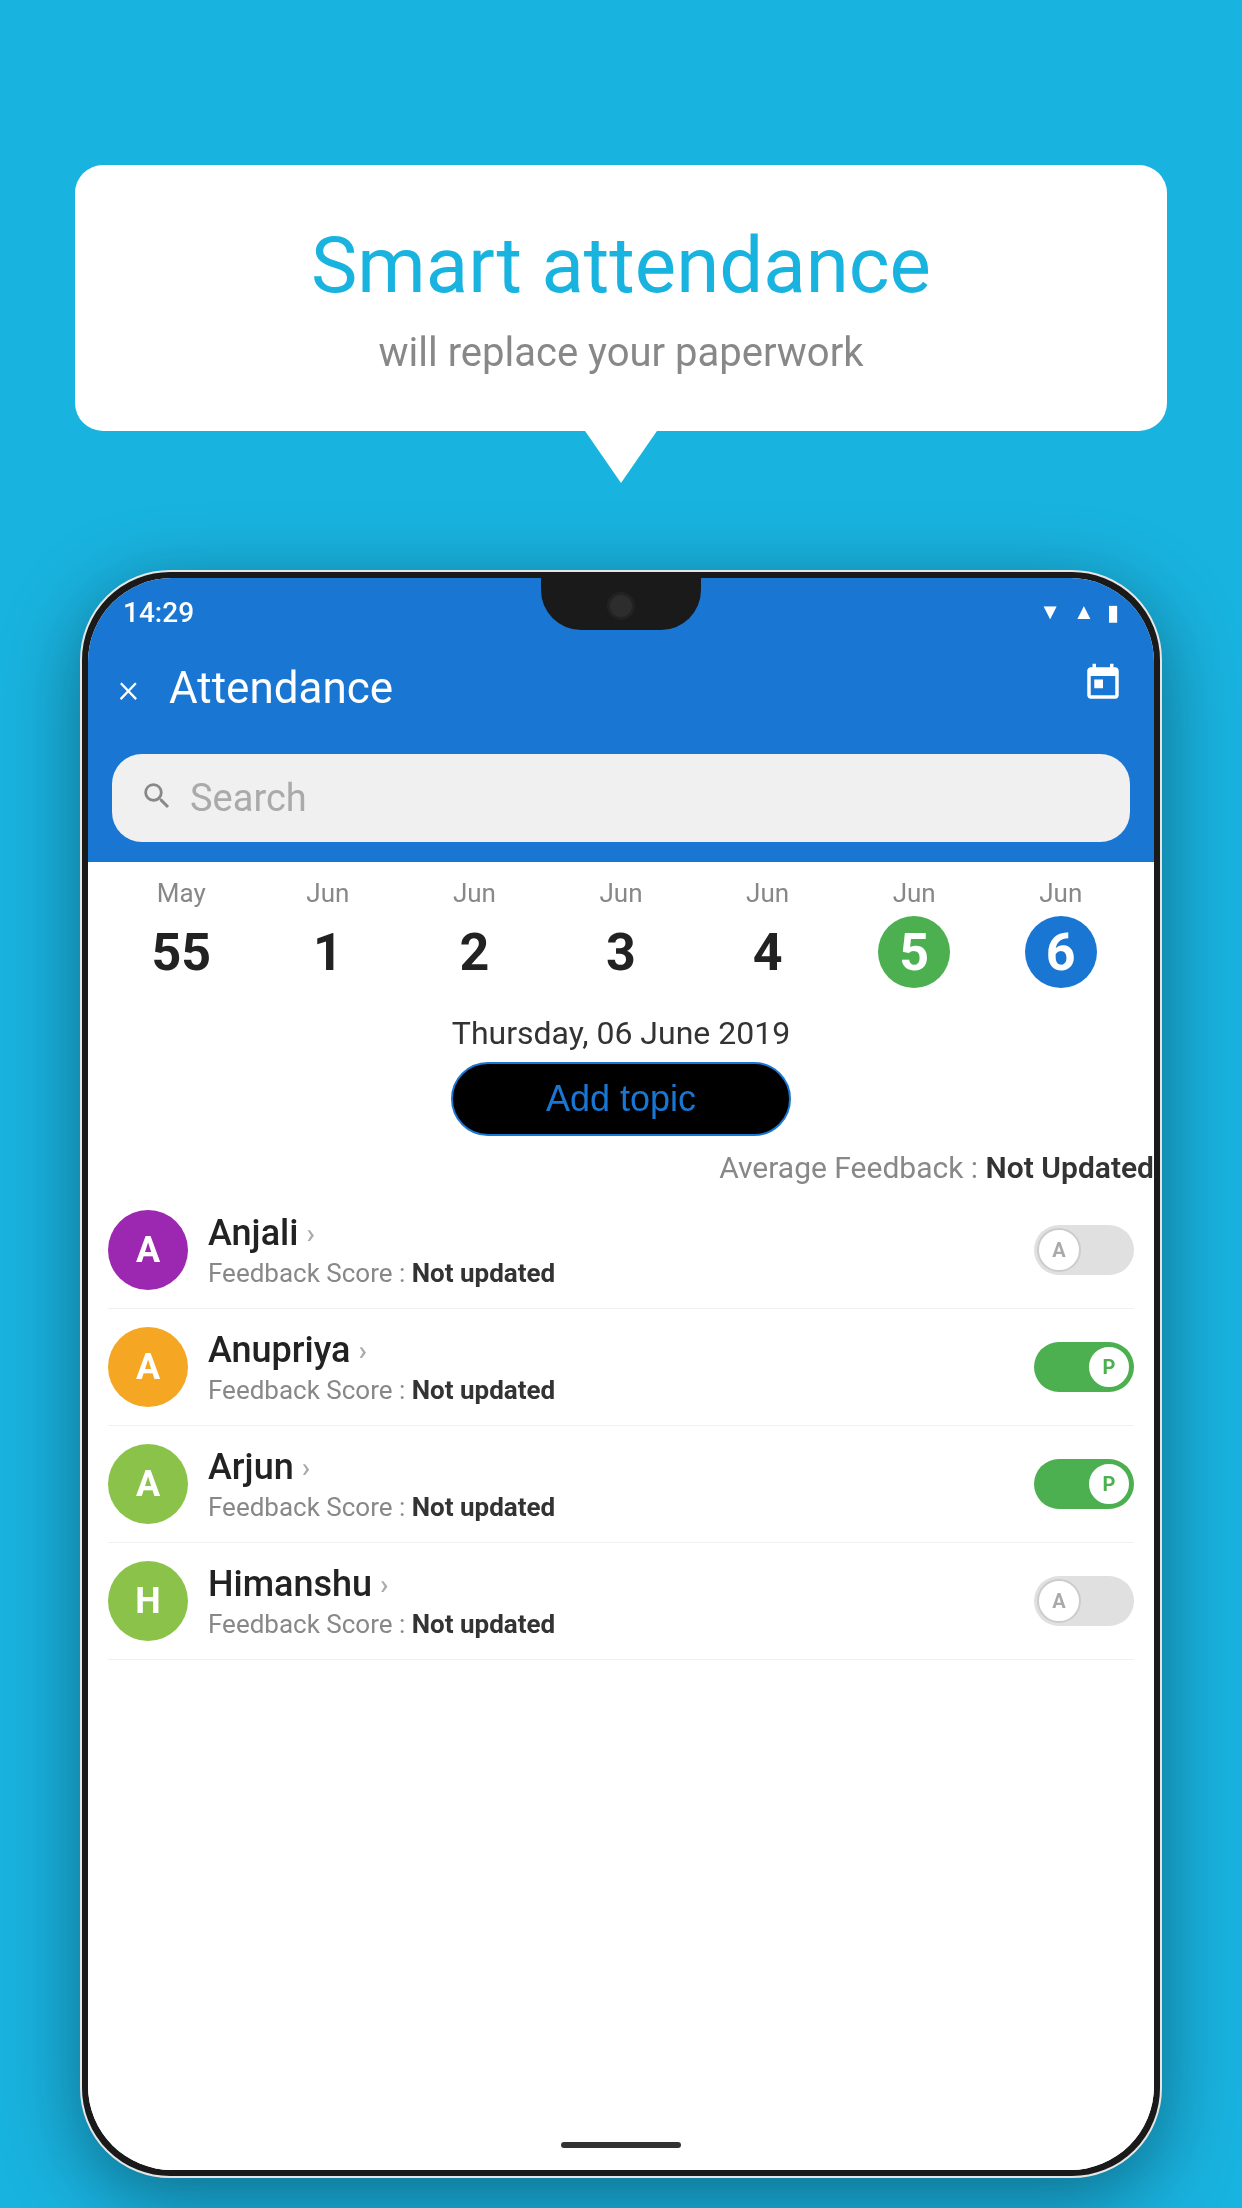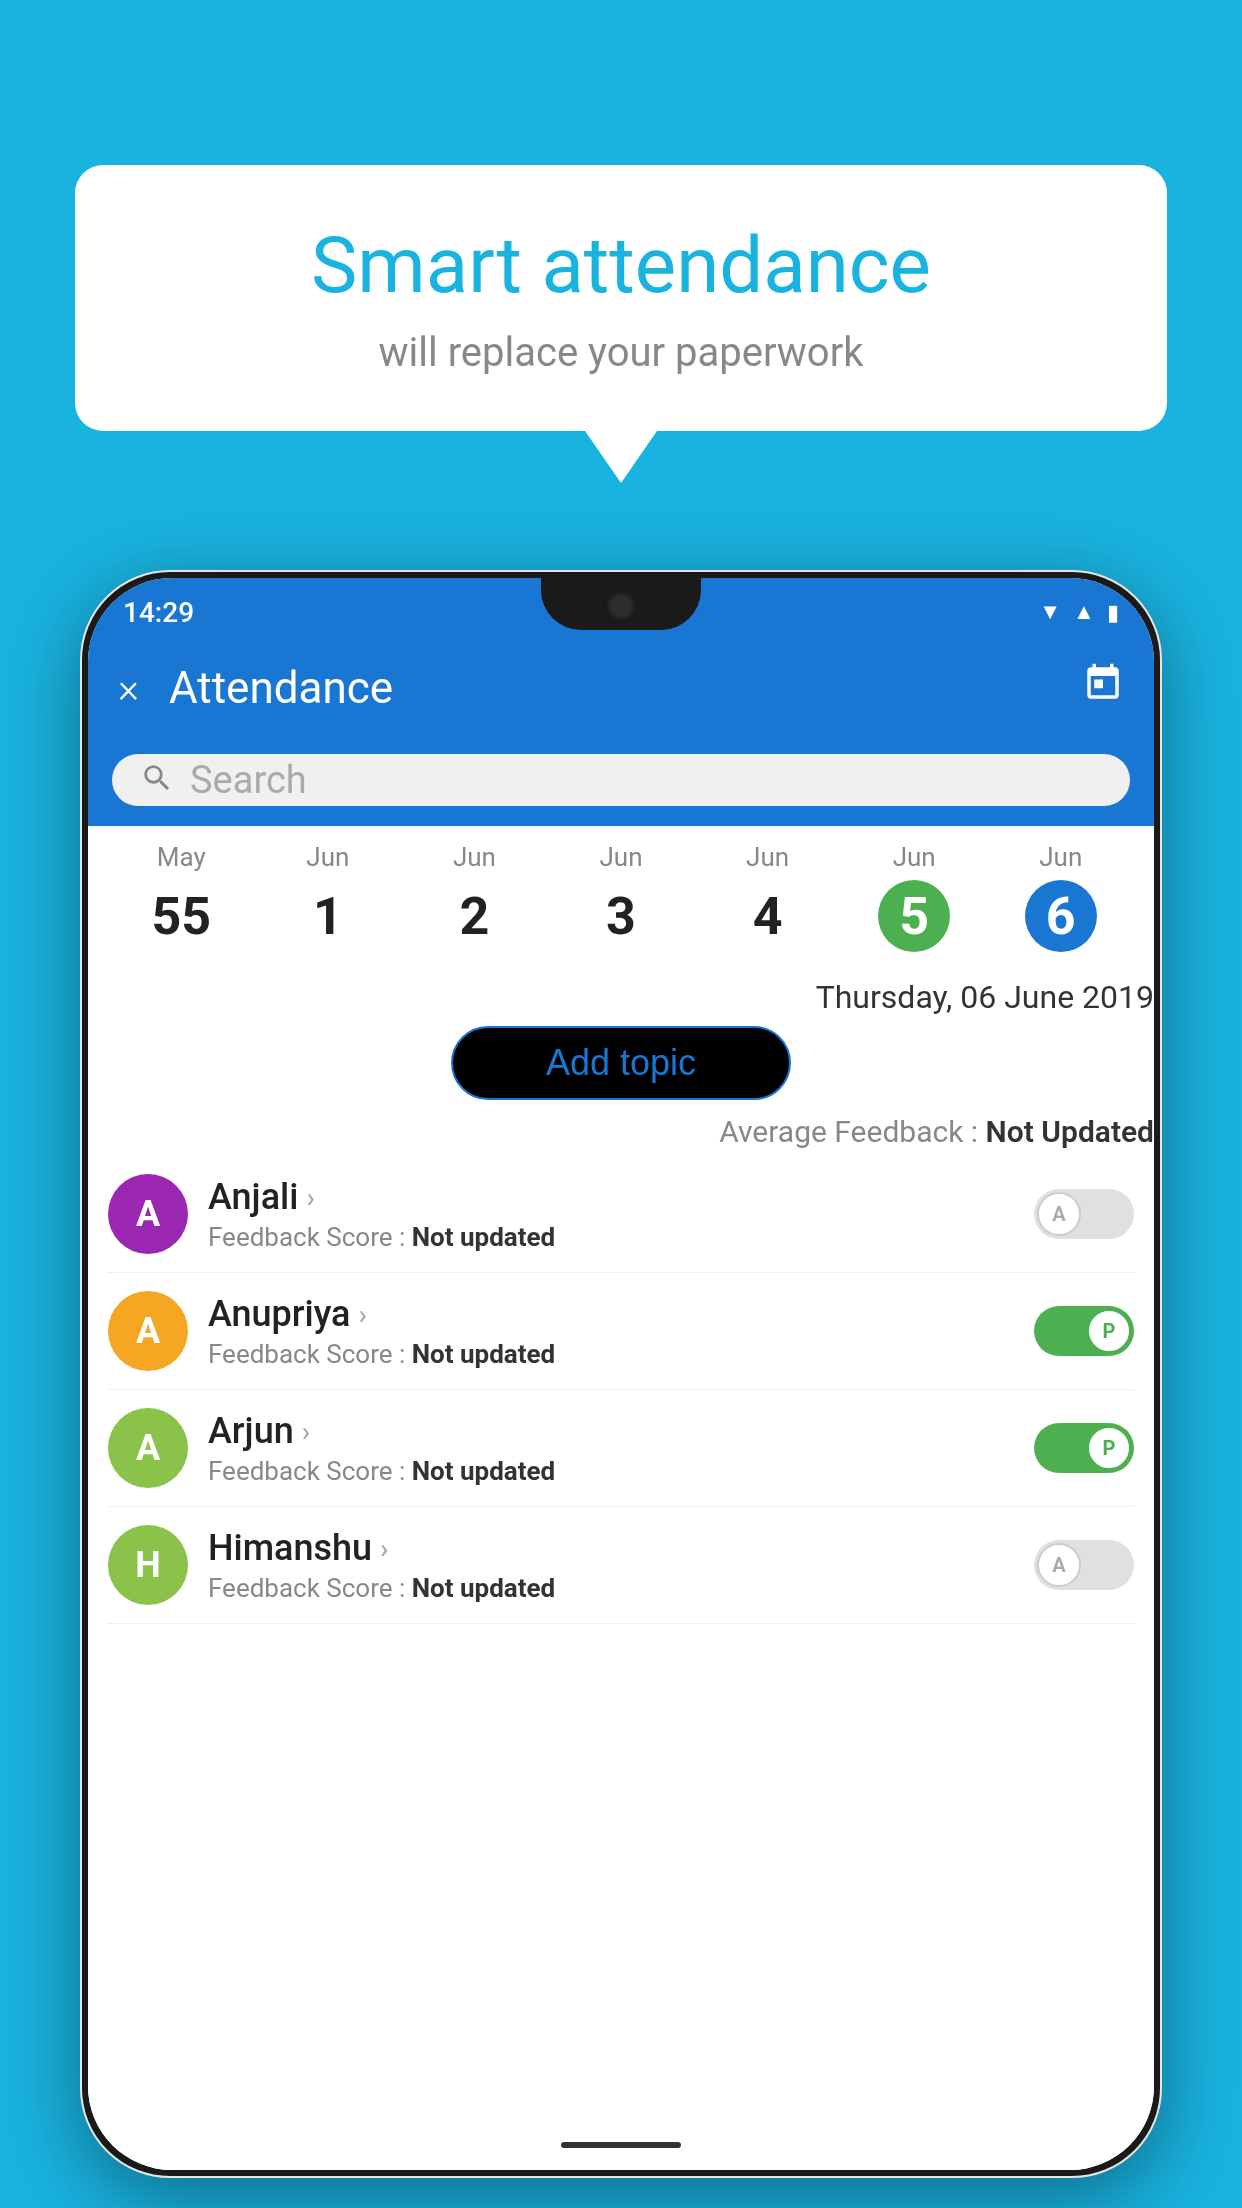--- a/index.html
+++ b/index.html
@@ -155,21 +155,21 @@
     
     .search-bar-container {
       background: #1976d2;
       padding: 16px 24px 20px;
       flex-shrink: 0;
     }
 
     .search-bar {
       background: #f0f0f0;
       border-radius: 30px;
-      height: 52px;
+      height: 88px;
       display: flex;
       align-items: center;
       padding: 0 28px;
       gap: 16px;
     }
 
     .search-input-text {
       font-size: 38px;
       color: #aaa;
     }
@@ -219,21 +219,21 @@
       color: white;
     }
 
     .date-day.selected {
       background: #1976d2;
       color: white;
     }
 
     
     .selected-date-label {
-      text-align: right;
+      text-align: center;
       font-size: 32px;
       color: #333;
       margin: 16px 0 10px;
       font-weight: 400;
     }
 
     
     .add-topic-btn {
       display: block;
       margin: 10px auto 14px;

